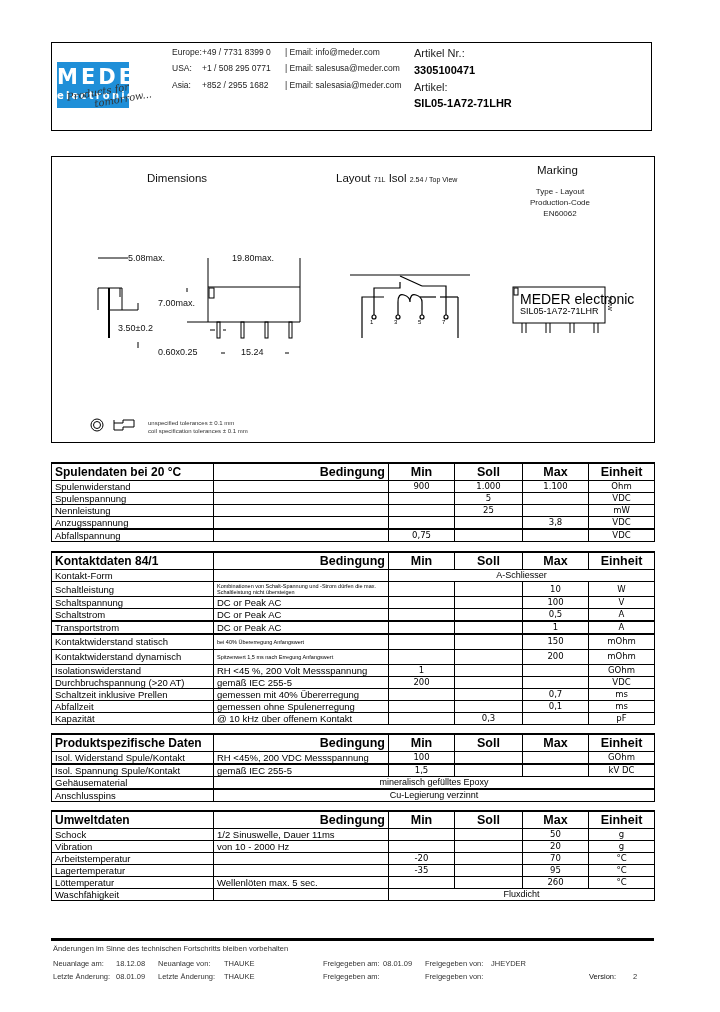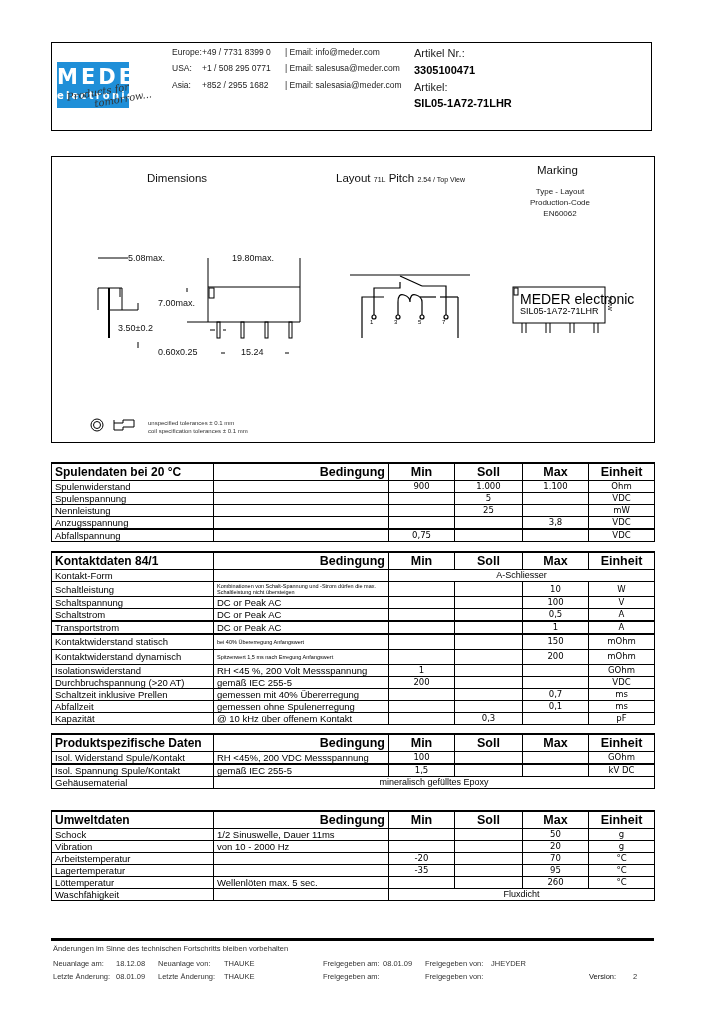--- a/index.html
+++ b/index.html
@@ -86,21 +86,21 @@
 <div class="abs art-label" style="top:81px">Artikel:</div>
 <div class="abs art-value" style="top:97px">SIL05-1A72-71LHR</div>
 
 <div class="abs draw-box"></div>
 
 <div class="abs draw-title" style="left:147px;top:172px">Dimensions</div>
 
 <div class="abs draw-title" style="left:336px;top:172px">
   <span>Layout</span>
   <span style="font-size:7px">71L</span>
-  <span>Pitch</span>
+  <span>Isol</span>
   <span style="font-size:7px">2.54 / Top View</span>
 </div>
 
 <div class="abs draw-title" style="left:537px;top:164px">Marking</div>
 <div class="abs draw-small" style="left:520px;top:186px;width:80px;text-align:center;line-height:11px">
   <div>Type - Layout</div>
   <div>Production-Code</div>
   <div>EN60062</div>
 </div>
 
@@ -396,20 +396,24 @@
     <td class="cond">gemäß IEC 255-5</td>
     <td class="num">1,5</td>
     <td class="num"></td>
     <td class="num"></td>
     <td class="num">kV DC</td>
   </tr>
   <tr>
     <td class="param">Gehäusematerial</td>
     <td class="span" colspan="5">mineralisch gefülltes Epoxy</td>
   </tr>
+  <tr class="thick">
+    <td class="param">Anschlusspins</td>
+    <td class="span" colspan="5">Cu-Legierung verzinnt</td>
+  </tr>
 </tbody>
   </table>
 
 <table class="spec" style="top:810px">
   <colgroup>
       <col class="col-1">
       <col class="col-2">
       <col class="col-3">
       <col class="col-4">
       <col class="col-5">

